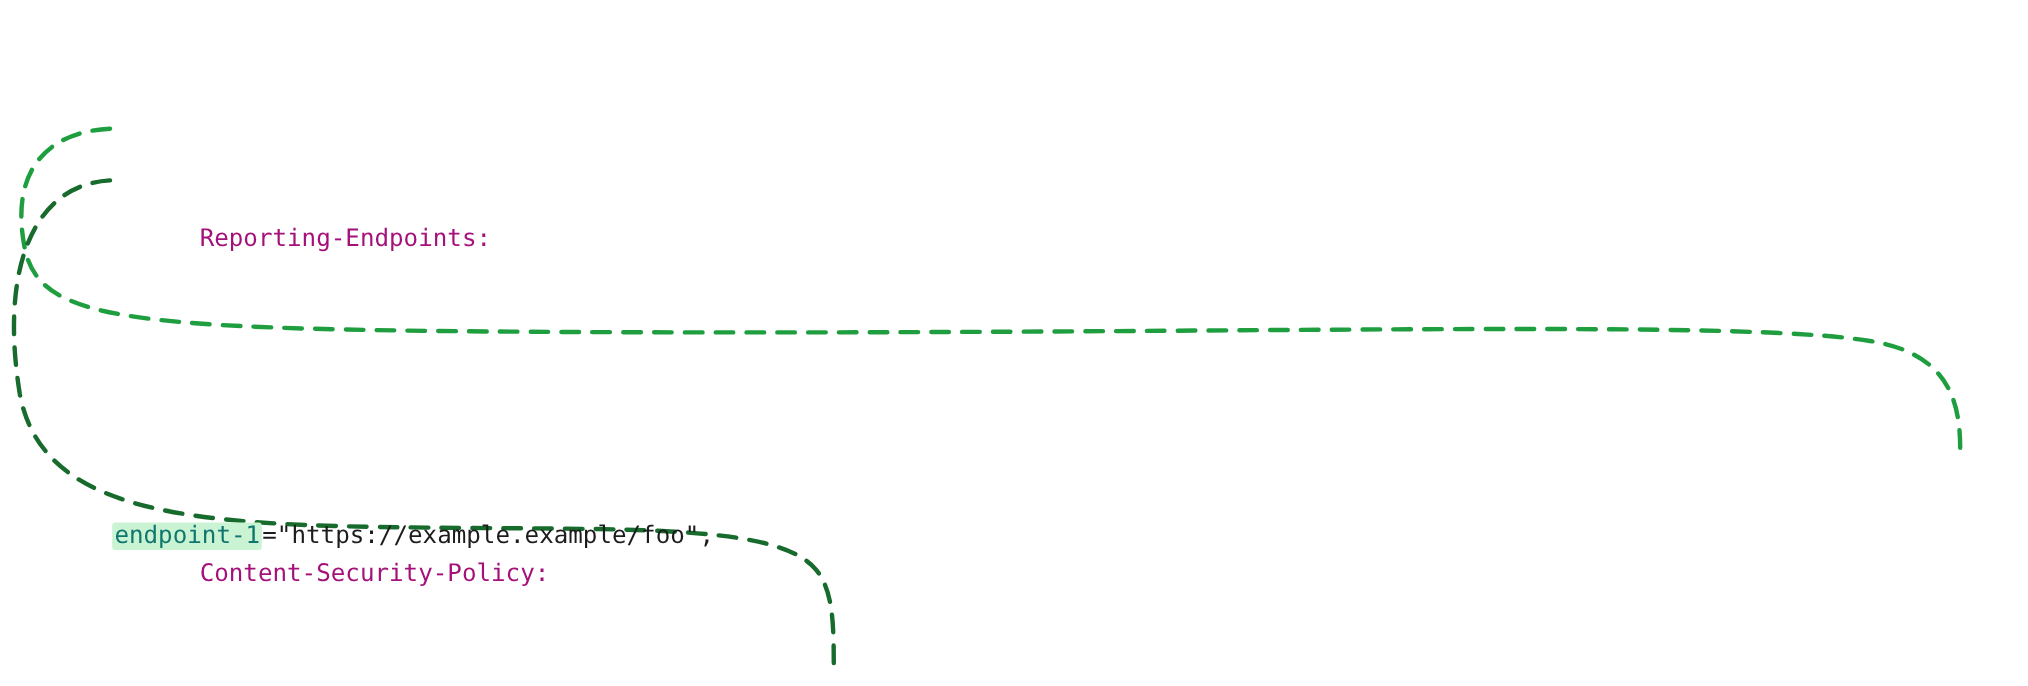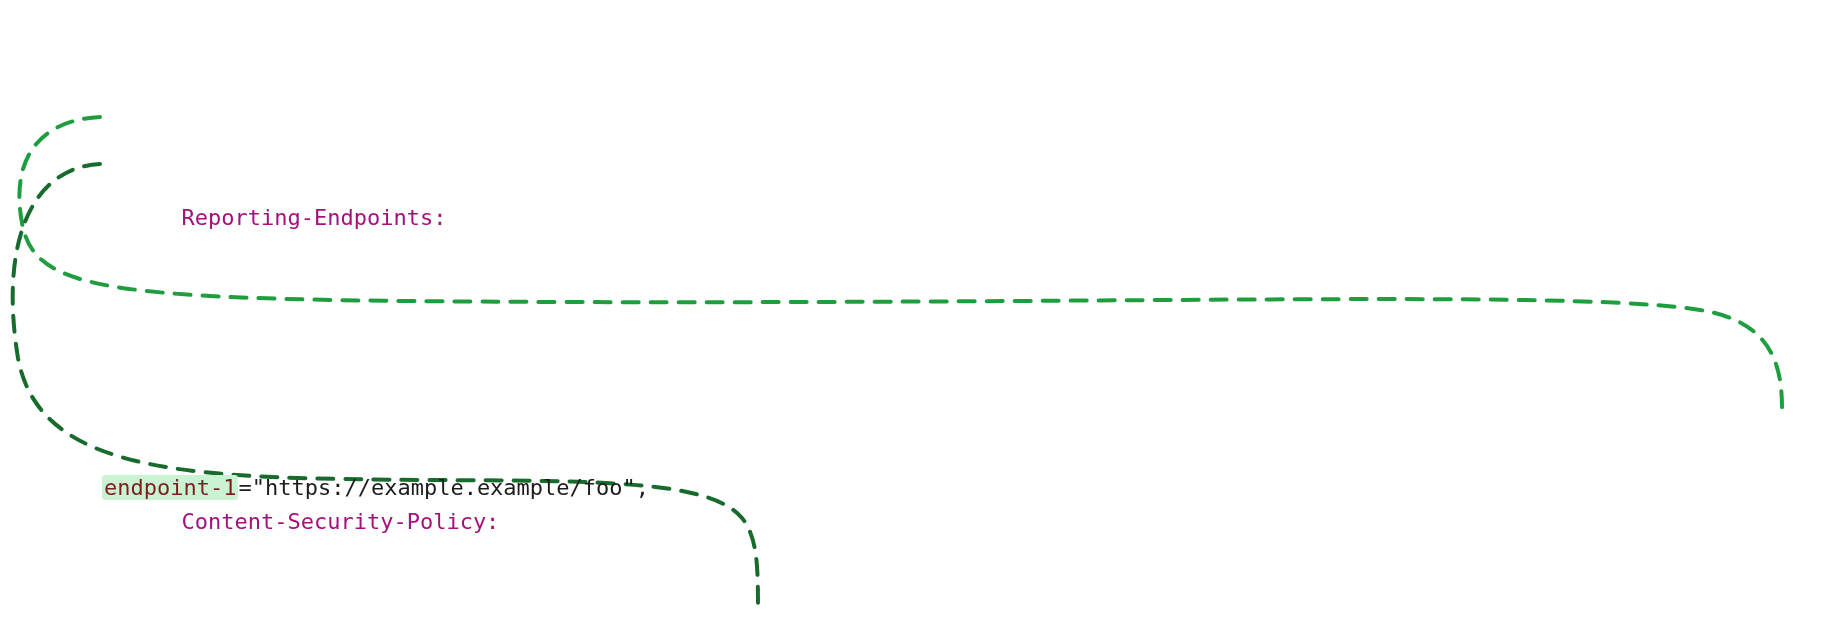--- a/index.html
+++ b/index.html
@@ -20,21 +20,21 @@
     letter-spacing: 0px;
     margin-top: 48px;
   }
   .code-block {
     position: absolute;
     white-space: pre;
   }
   
   .header { color: #a5117a; } 
   .plain  { color: #1c1c1c; } 
-  .ep     { color: #7f1d1d; } 
+  .ep     { color: #0f766e; } 
 
   .hl {
     background-color: #c9f3d3;
     border-radius: 3px;
     padding: 0 2px;
   }
 
   svg.overlay {
     position: absolute;
     left: 0;

